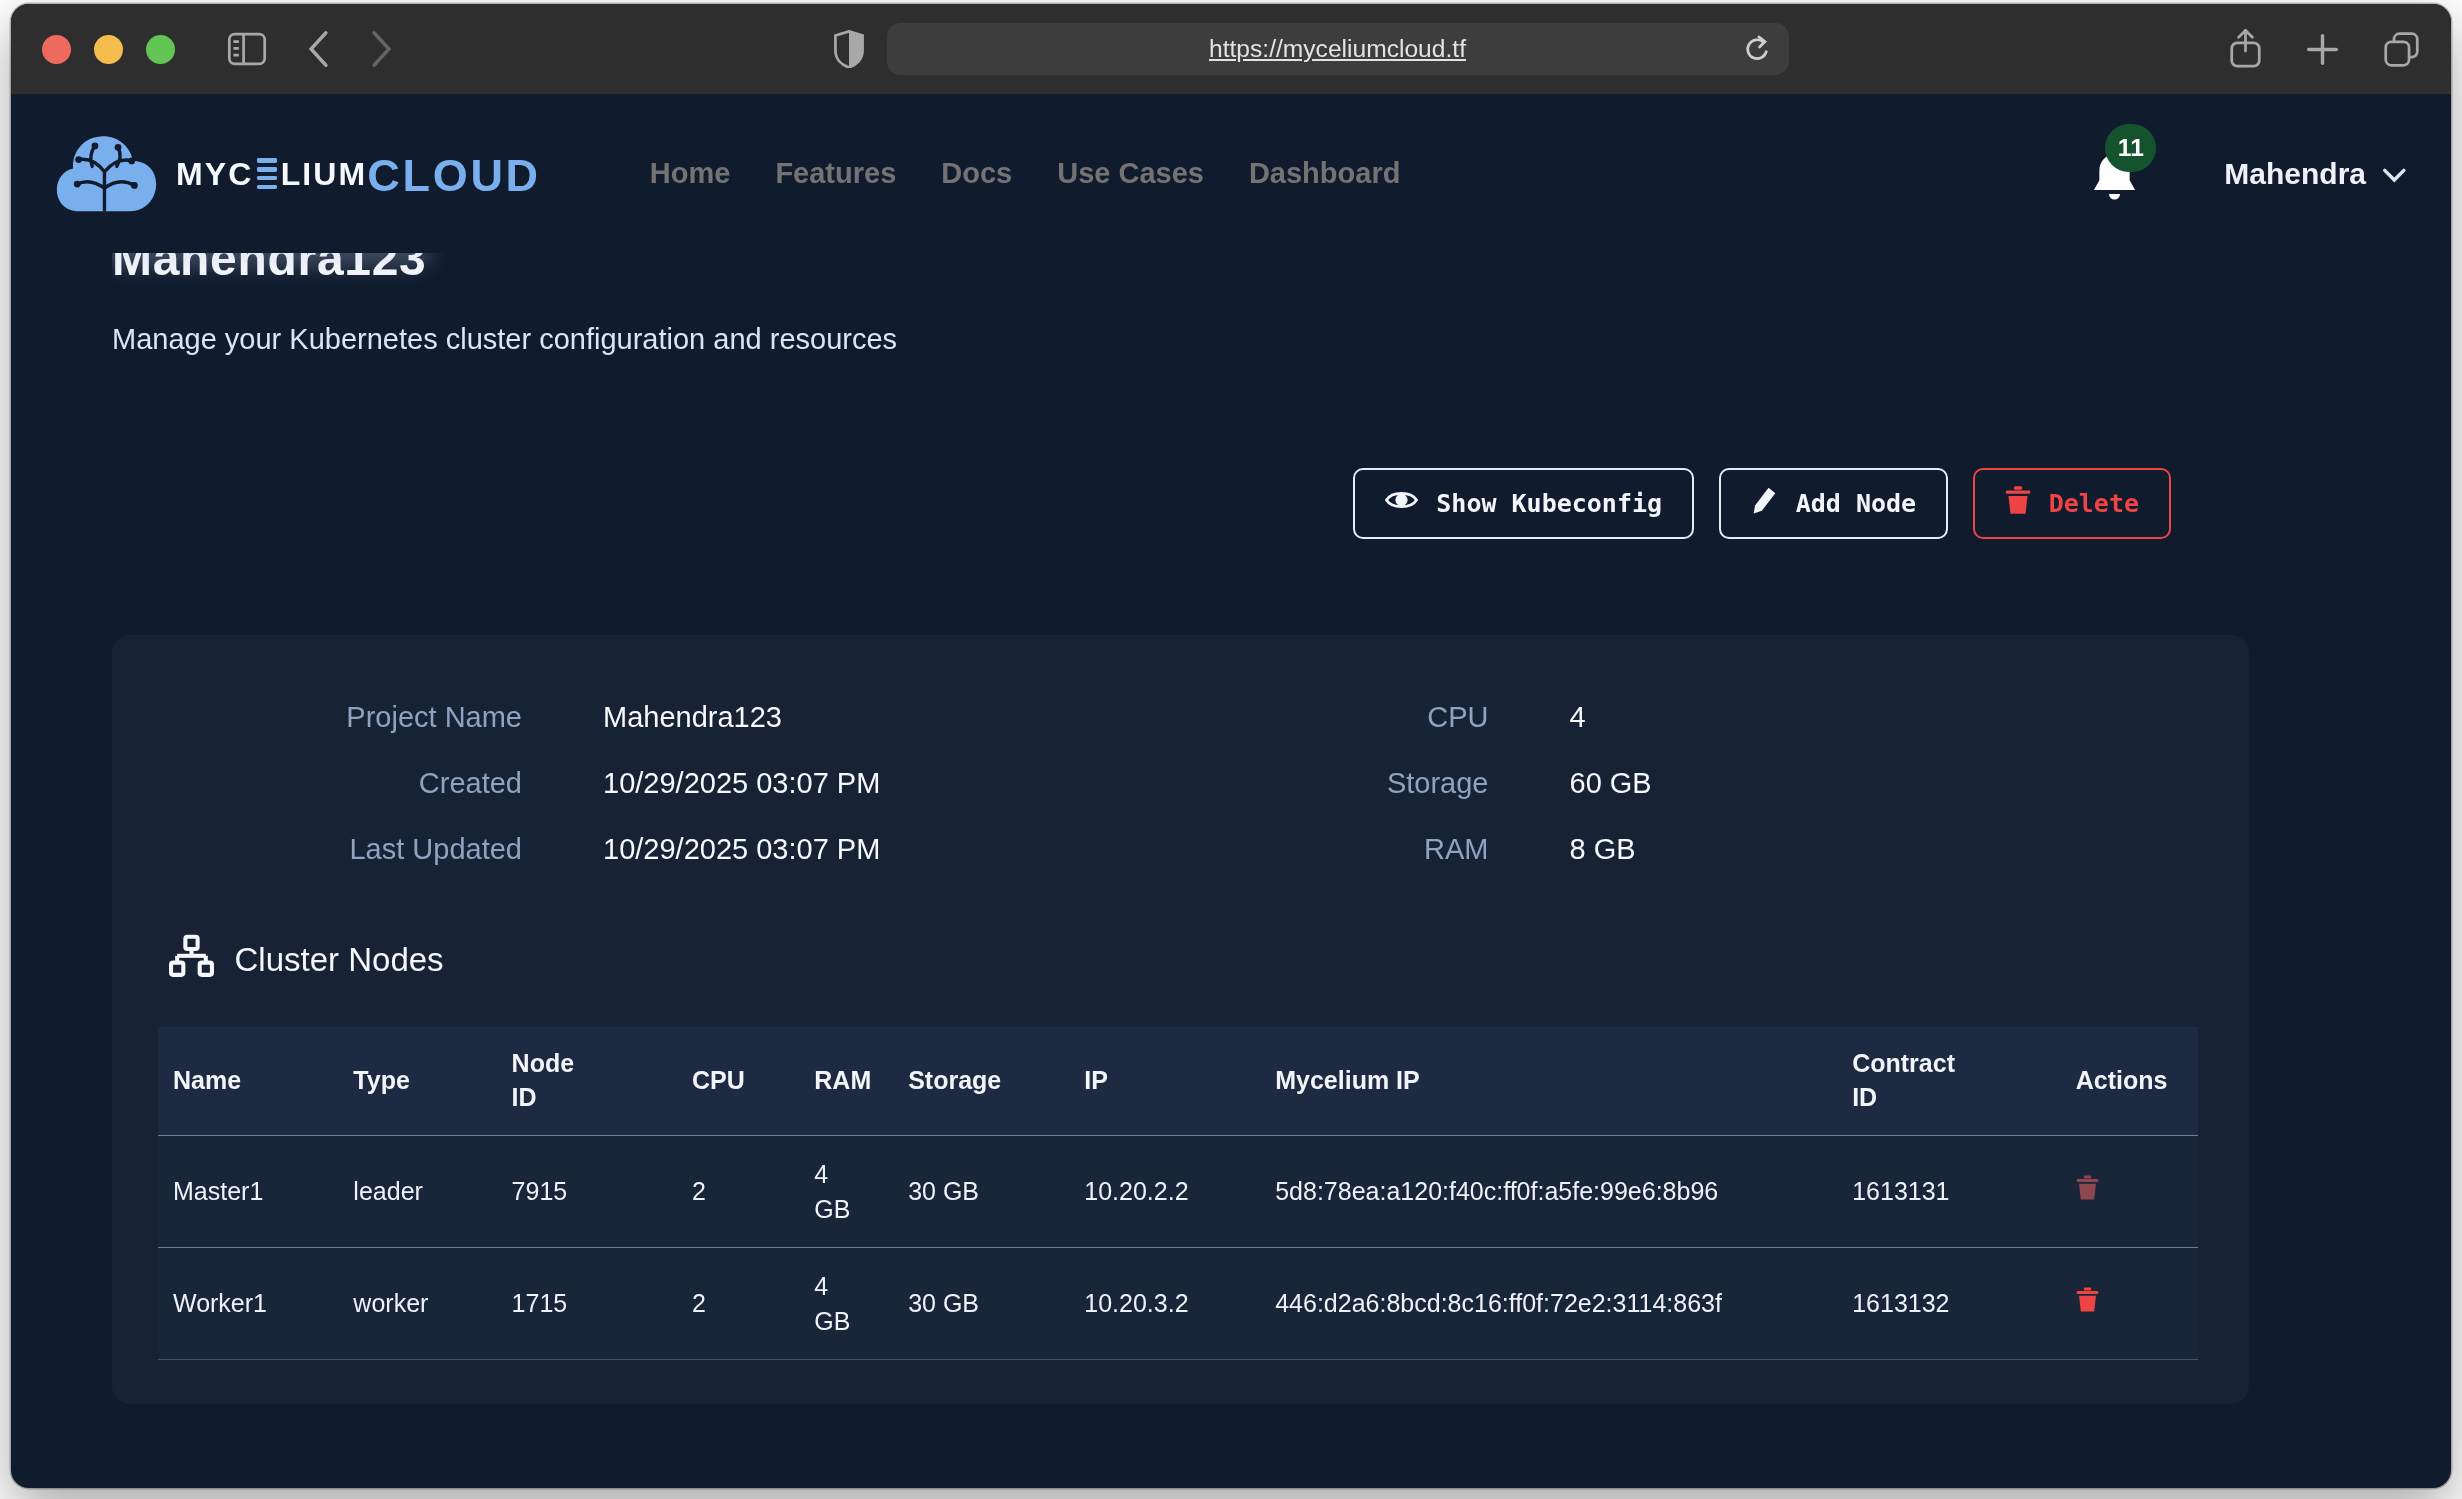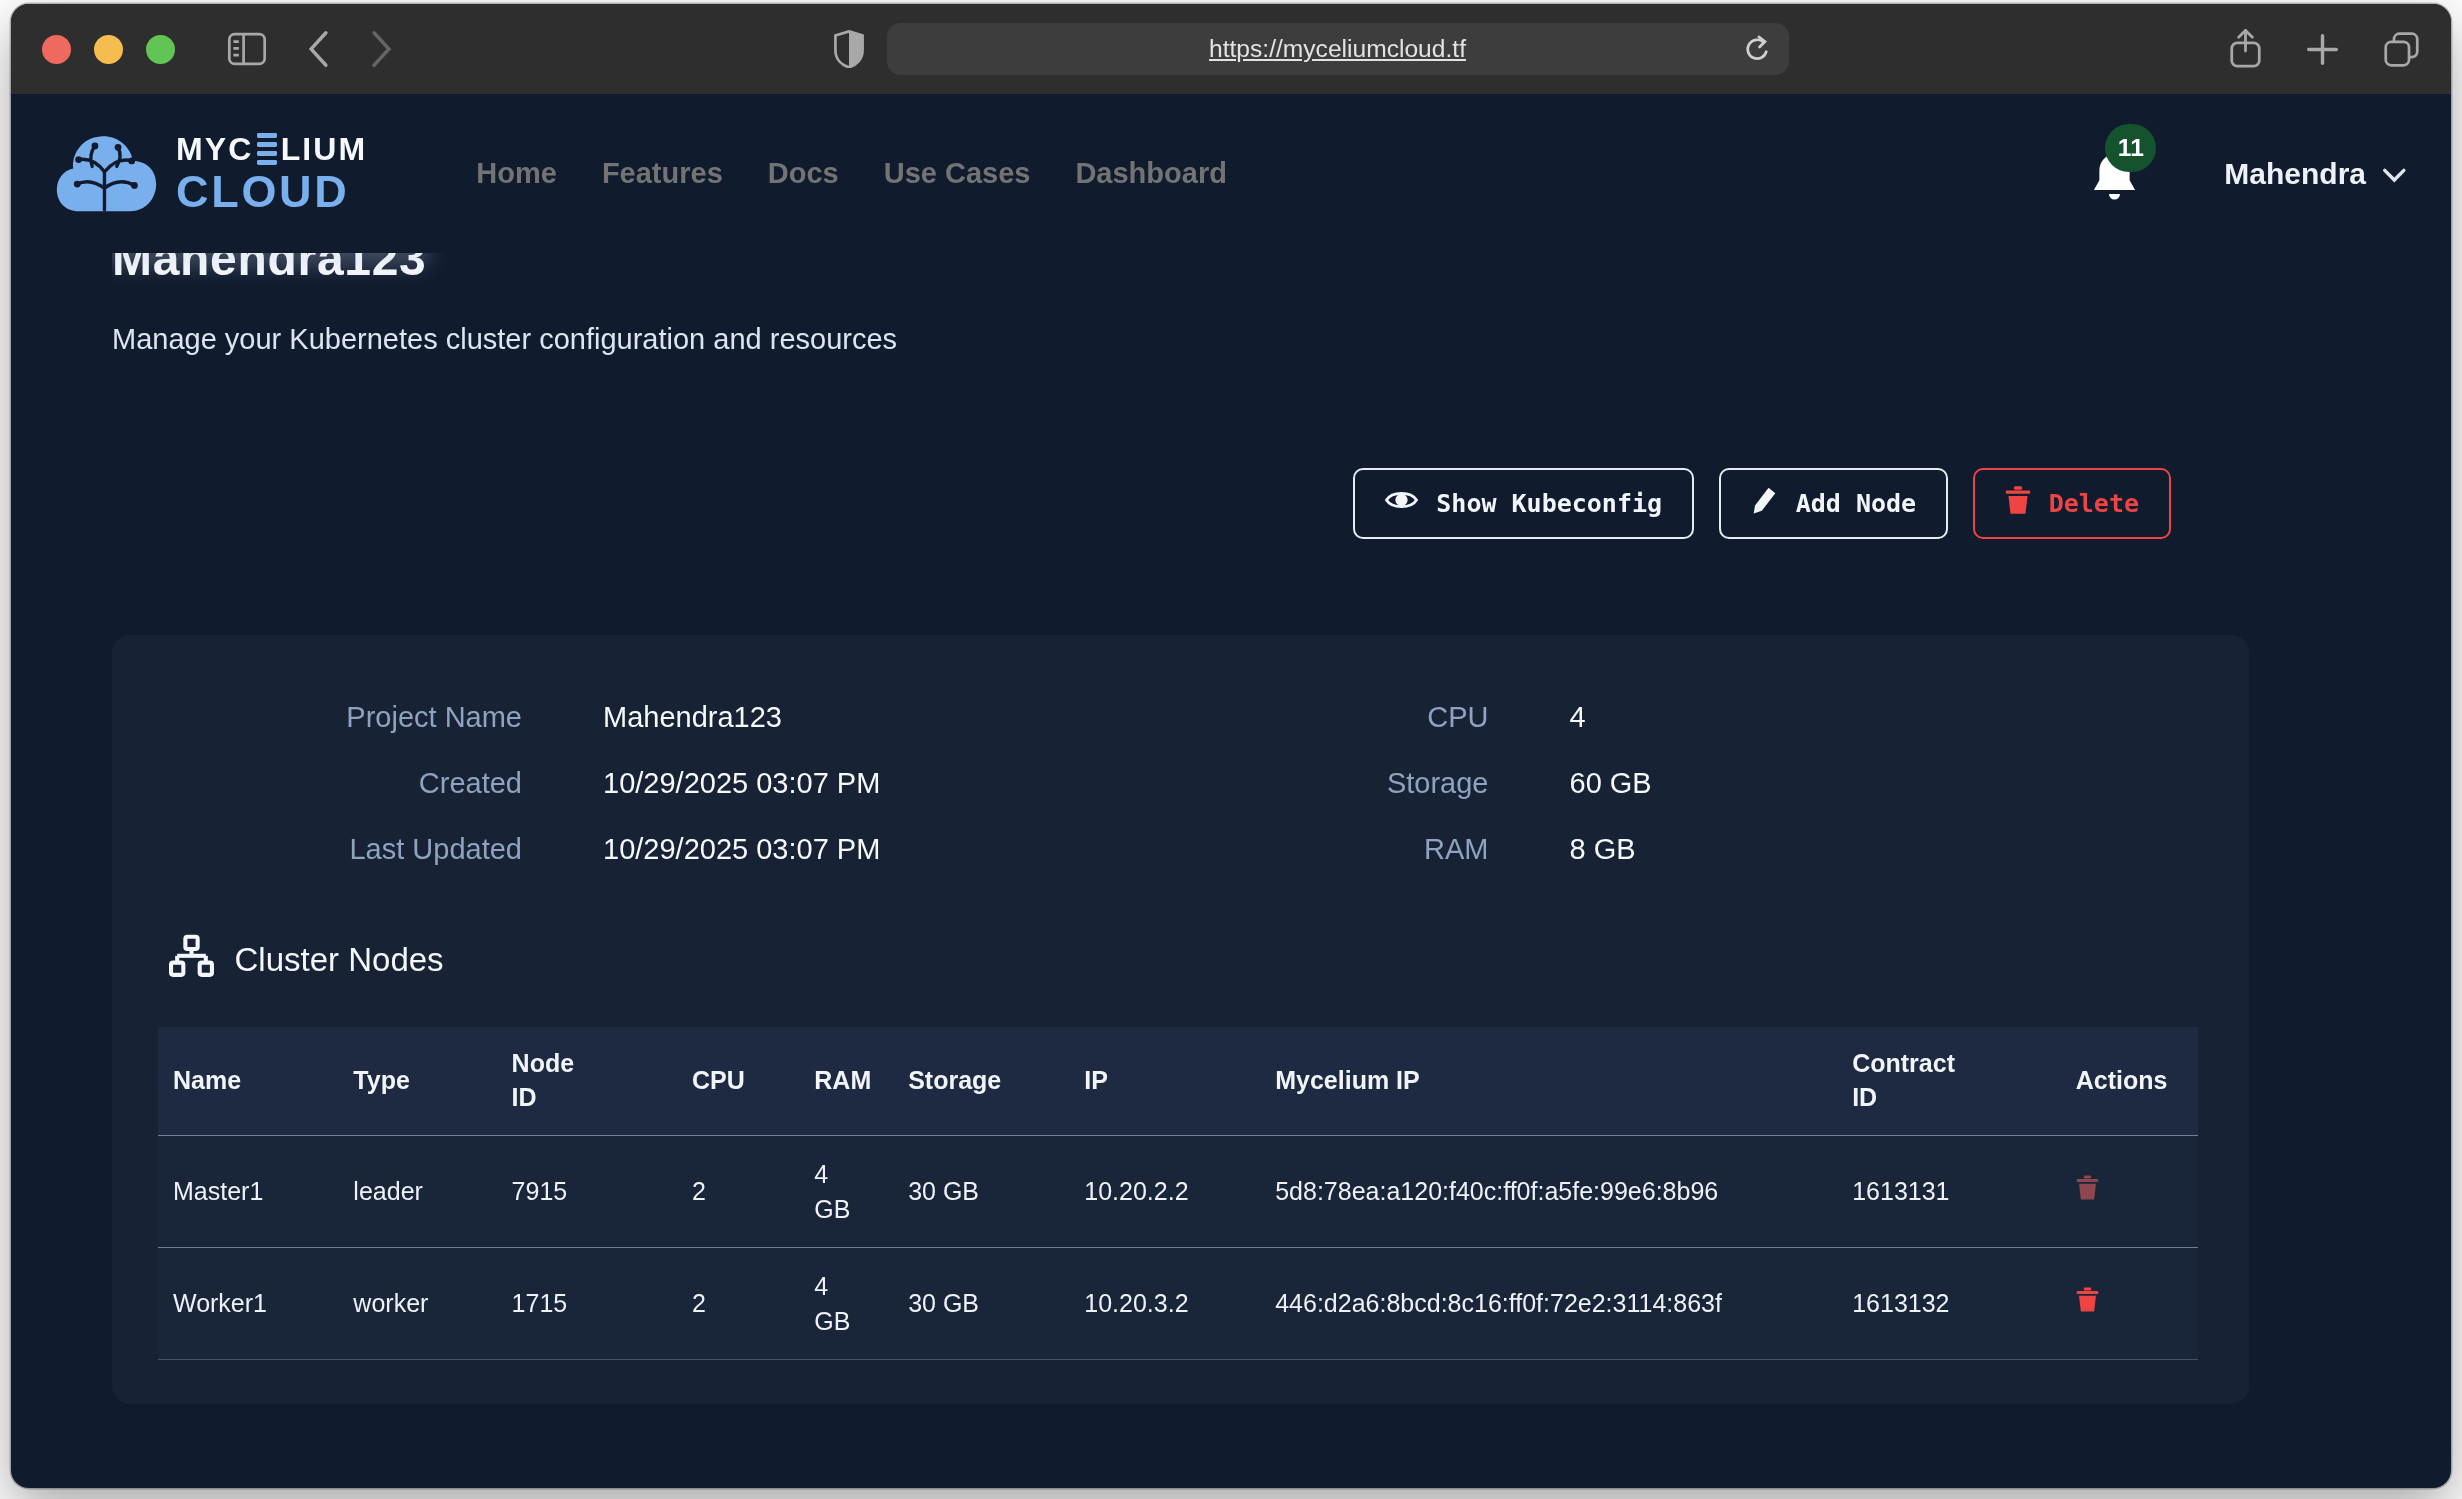--- a/index.html
+++ b/index.html
@@ -21,21 +21,21 @@
   .urlwrap { flex:1; display:flex; align-items:center; justify-content:center; gap:23px; }
   .pill { width:902px; height:52px; background:#3d3d3d; border-radius:13.7px; display:flex; align-items:center;
           justify-content:center; position:relative; color:#e3e3e3; font-size:24.6px;text-decoration:underline; }
   .pill .reload { position:absolute; right:18px; top:50%; transform:translateY(-50%); color:#cfcfcf; }
   .right-icons { display:flex; align-items:center; gap:44px; color:#a8a8a8; }
 
   
   .site-header { height:159px; display:flex; align-items:center; padding:0 44px;
                  background:#101b2e; position:relative; z-index:5; }
   .logo { display:flex; align-items:center; gap:18px; }
-  .logo-text { display:flex; flex-direction:column; line-height:1; }
+  .logo-text { display:flex; flex-direction:row; line-height:1; }
   .logo-top { display:flex; align-items:center; font-weight:bold; font-size:32px; letter-spacing:2.1px; color:#f5f8fc; }
   .logo-e { display:inline-flex; flex-direction:column; gap:4.1px; margin:0 3.4px; }
   .logo-e i { display:block; width:20.5px; height:4.8px; background:#79afec; border-radius:1.4px; }
   .logo-bottom { font-weight:bold; font-size:45px; letter-spacing:2.7px; color:#79afec; margin-top:4.1px; }
   .nav { display:flex; gap:45px; margin-left:109px; }
   .nav-item { color:#737373; font-size:29px; font-weight:600; cursor:pointer; }
   .header-right { margin-left:auto; display:flex; align-items:center; gap:82px; }
   .bell-wrap { position:relative; width:55px; height:63px; }
   .badge { position:absolute; top:-18px; left:18px; min-width:51px; height:48px; border-radius:26px;
            background:#14532d; color:#fff; font-size:24.6px; font-weight:bold; display:flex;

